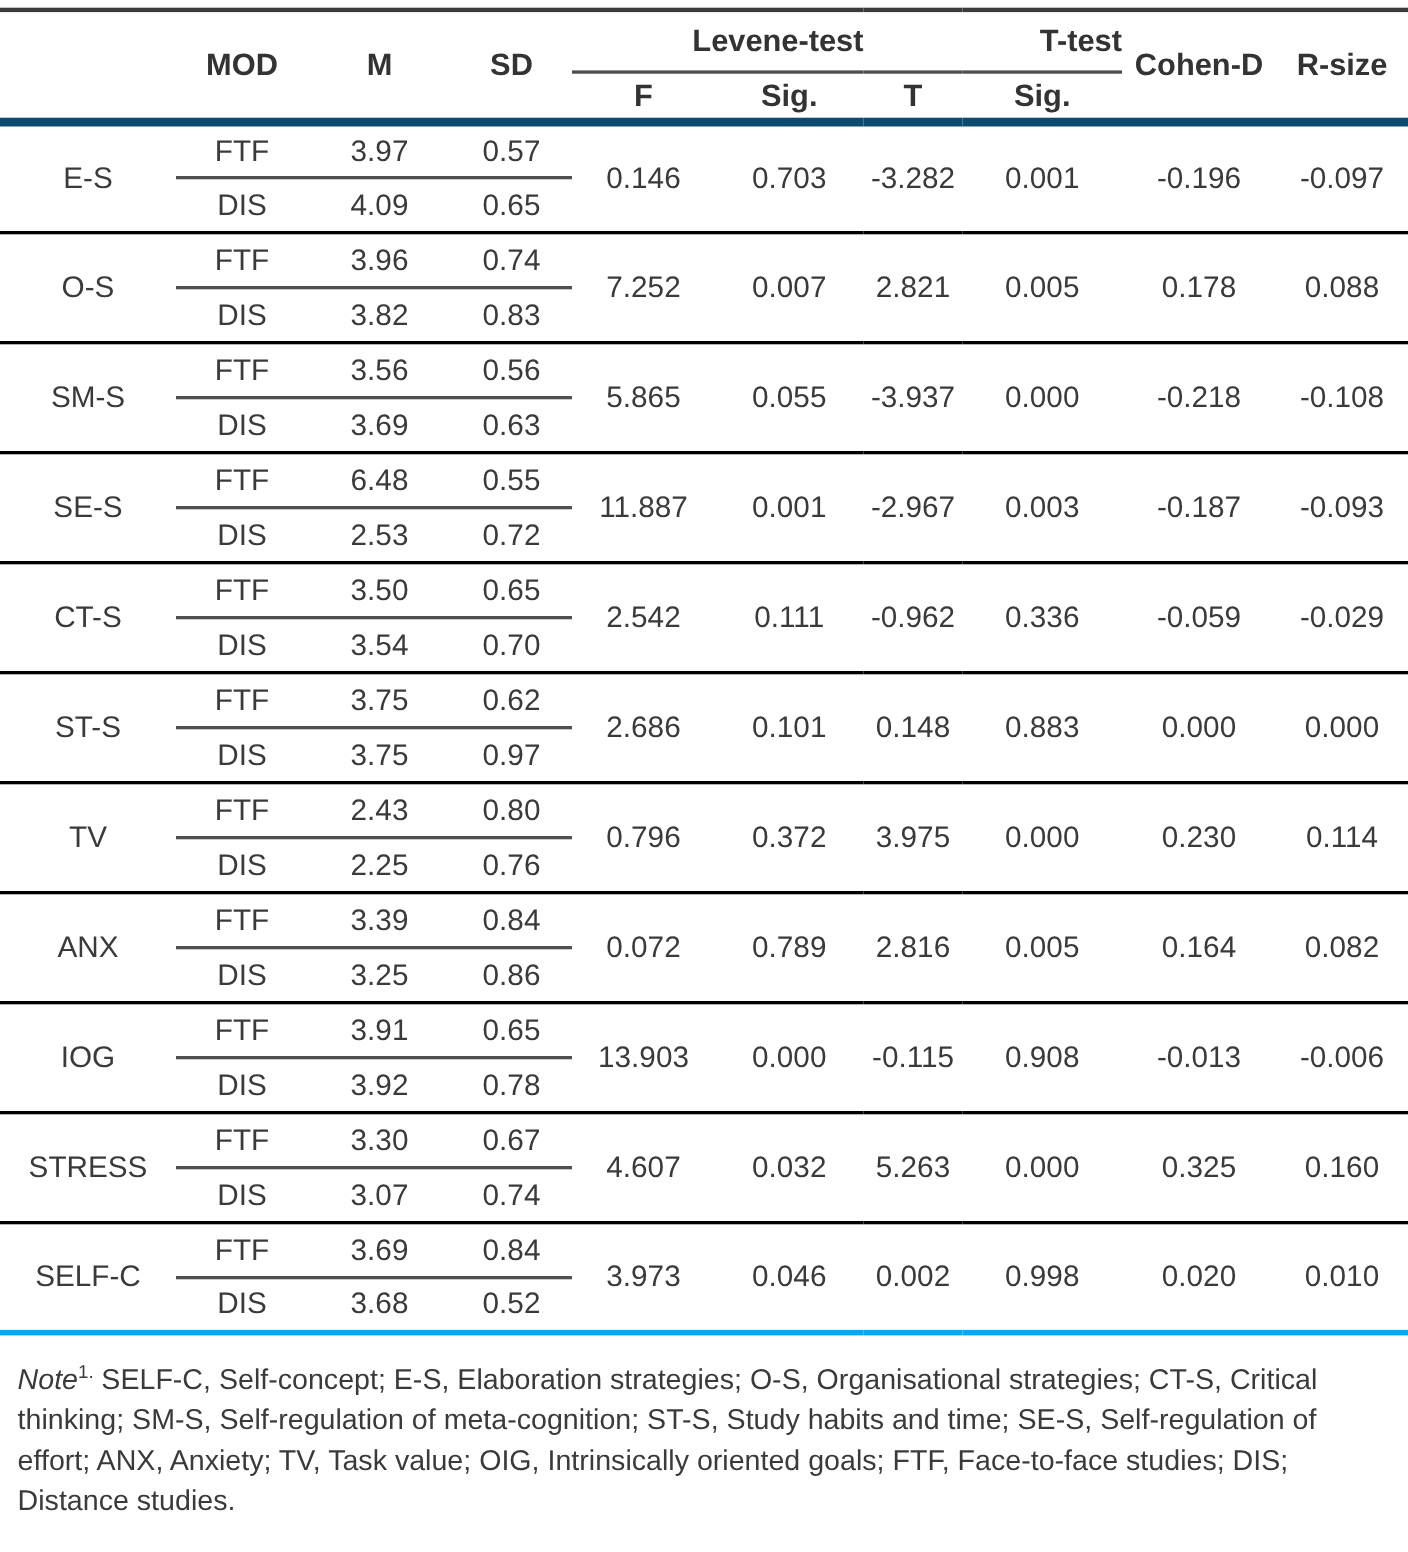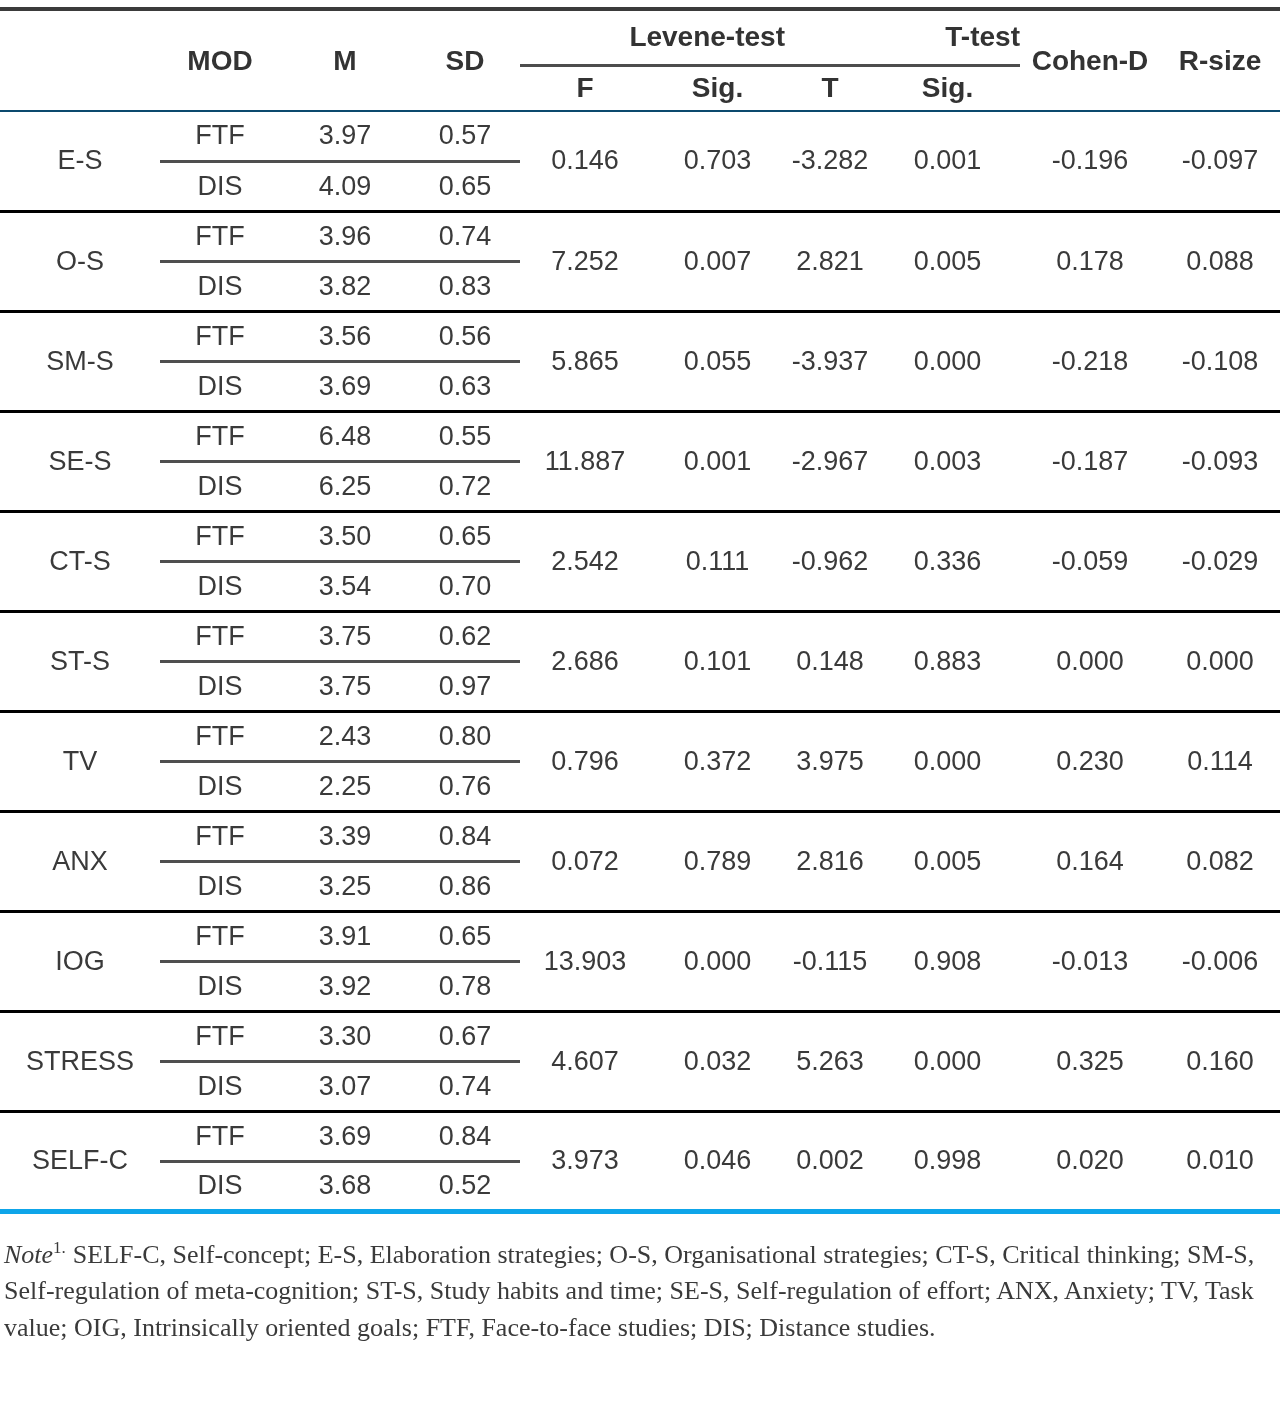--- a/index.html
+++ b/index.html
@@ -13,21 +13,21 @@
     width: 1280px;
     padding-top: 7px;
   }
   table.stats {
     width: 100%;
     border-collapse: collapse;
     table-layout: fixed;
     border-top: 4px solid #3b3b3b;
   }
   thead {
-    border-bottom: 2px solid #0c4a6e;
+    border-bottom: 8px solid #0c4a6e;
   }
   th {
     font-weight: bold;
     font-size: 28px;
     color: #333333;
     text-align: center;
     vertical-align: middle;
     padding: 0;
   }
   thead tr.h1 th { height: 56px; }
@@ -49,25 +49,24 @@
     border-bottom: 3px solid #4f4f4f;
   }
   tbody.group {
     border-bottom: 3px solid #000000;
   }
   tbody.group:last-of-type {
     border-bottom: 5px solid #0ea5e9;
   }
   .note {
     margin: 15px 0 0 0;
-    padding: 0 12px 0 4px;
+    padding: 0 12px 0 16px;
     font-size: 26px;
     line-height: 37px;
     color: #3a3a3a;
-    font-family: Liberation Serif, serif;
   }
   .note i { font-style: italic; }
   .note sup {
     font-size: 17px;
     margin-right: 7px;
   }
 </style>
 </head>
 <body>
 
@@ -170,21 +169,21 @@
           <td class="ib">0.55</td>
           <td rowspan="2">11.887</td>
           <td rowspan="2">0.001</td>
           <td rowspan="2">-2.967</td>
           <td rowspan="2">0.003</td>
           <td rowspan="2">-0.187</td>
           <td rowspan="2">-0.093</td>
         </tr>
         <tr>
           <td>DIS</td>
-          <td>6.25</td>
+          <td>2.53</td>
           <td>0.72</td>
         </tr>
       </tbody>
       <tbody class="group">
         <tr>
           <td class="lbl" rowspan="2">CT-S</td>
           <td class="ib">FTF</td>
           <td class="ib">3.50</td>
           <td class="ib">0.65</td>
           <td rowspan="2">2.542</td>

